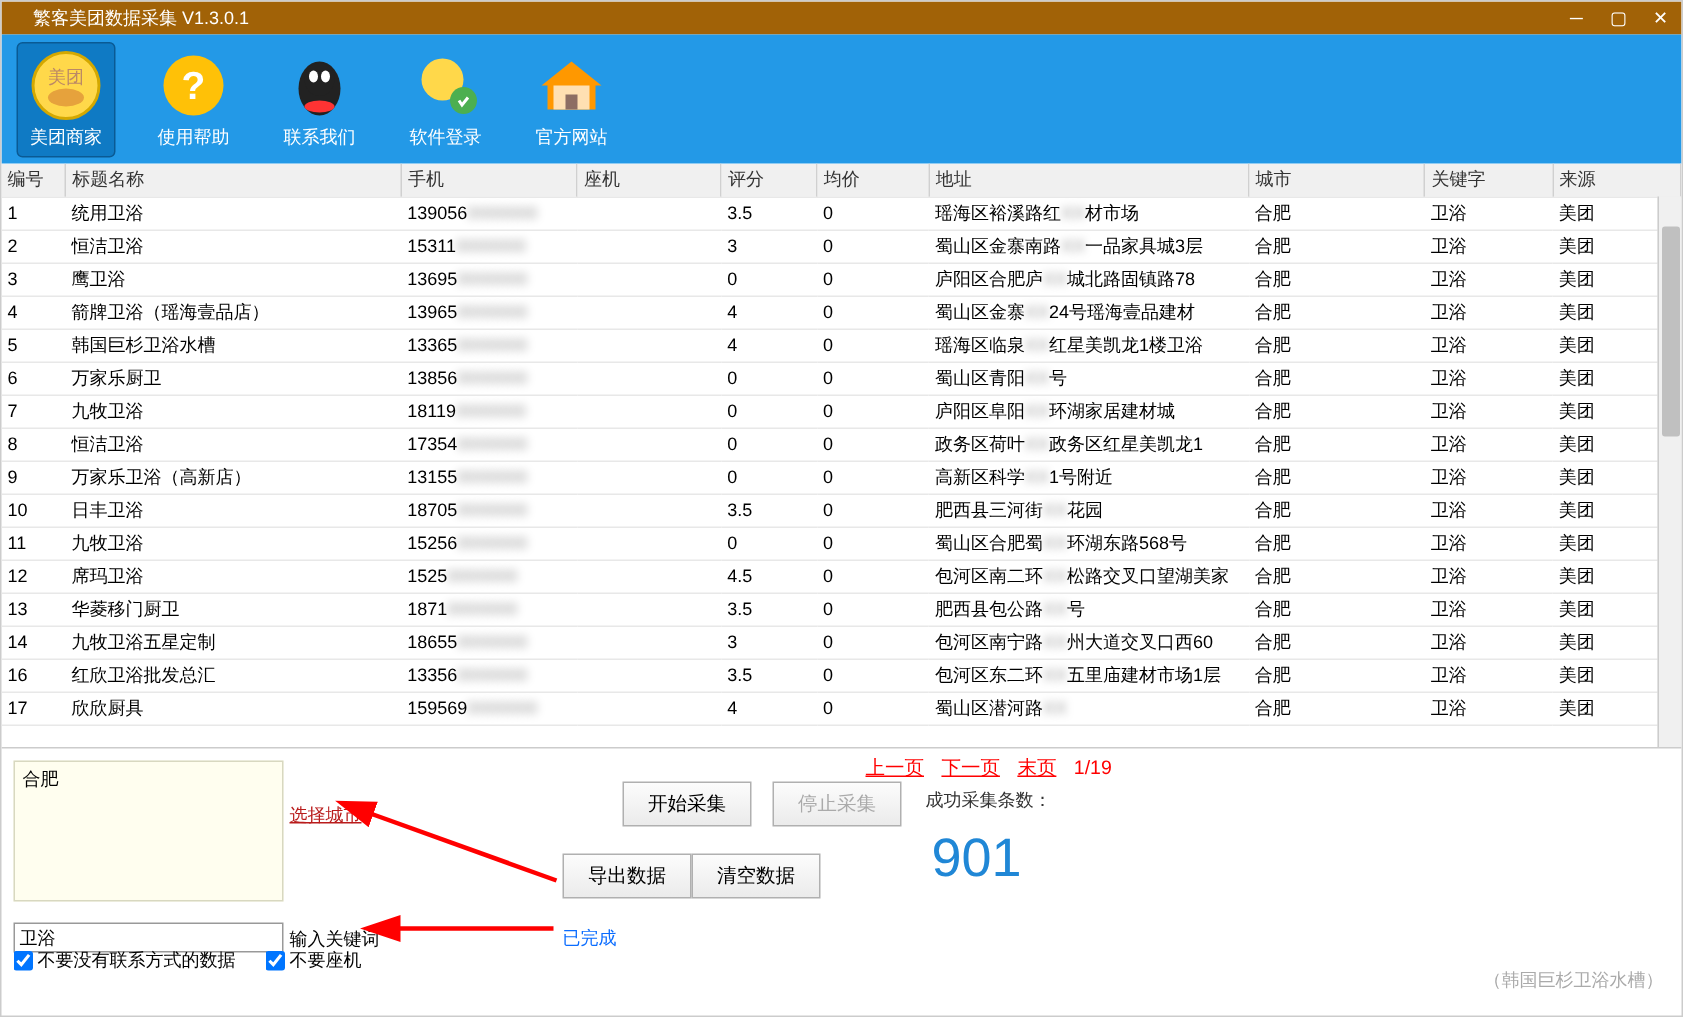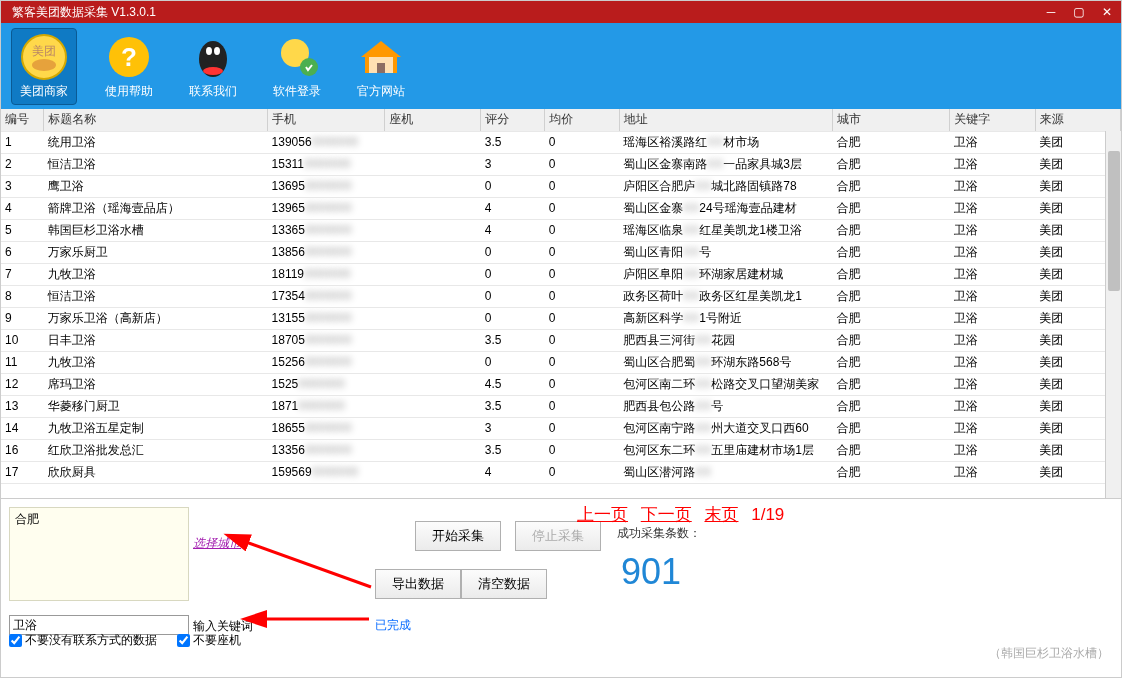--- a/index.html
+++ b/index.html
@@ -1,48 +1,48 @@
 <!DOCTYPE html>
 <html><head>
 <meta charset="utf-8">
 <style>
 * { margin: 0; padding: 0; box-sizing: border-box; font-family: "Microsoft YaHei", Arial, sans-serif; }
 body { width: 1122px; height: 678px; background: #fff; position: relative; overflow: hidden; border: 1px solid #ccc; }
 
-.titlebar { height: 22px; background: #b91c1c; color: #fff; font-size: 12px; padding-left: 11px; display: flex; align-items: center; justify-content: space-between; }
+.titlebar { height: 22px; background: #a16207; color: #fff; font-size: 12px; padding-left: 21px; display: flex; align-items: center; justify-content: space-between; }
 .titlebar .controls { display: flex; }
 .titlebar .controls span { width: 28px; height: 20px; display: inline-flex; align-items: center; justify-content: center; font-size: 12px; color: #fff; cursor: pointer; }
 
 .toolbar { height: 86px; background: #2399e7; display: flex; align-items: center; padding-left: 10px; gap: 20px; }
 .toolbar-btn { display: flex; flex-direction: column; align-items: center; color: #fff; font-size: 12px; padding: 4px 8px; cursor: pointer; border-radius: 4px; }
 .toolbar-btn.active { background: #0f7ac4; border: 1px solid #0a5a94; }
 .toolbar-btn .icon { width: 48px; height: 48px; display: flex; align-items: center; justify-content: center; margin-bottom: 2px; }
 .toolbar-btn .label { white-space: nowrap; }
 
 .table-wrap { height: 390px; overflow: hidden; position: relative; border-bottom: 1px solid #ccc; }
 table { width: 100%; border-collapse: collapse; font-size: 12px; table-layout: fixed; }
 th, td { text-align: left; padding: 2px 4px; height: 22px; border-bottom: 1px solid #e8e8e8; white-space: nowrap; overflow: hidden; }
 th { background: #f0f0f0; border-right: 1px solid #d0d0d0; font-weight: normal; color: #333; }
 .blur { color: transparent; text-shadow: 0 0 6px rgba(0,0,0,0.4); user-select: none; }
 .scrollbar-v { position: absolute; right: 0; top: 22px; bottom: 0; width: 16px; background: #f0f0f0; border-left: 1px solid #ccc; }
 .thumb { position: absolute; left: 2px; width: 12px; top: 20px; height: 140px; background: #c0c0c0; border-radius: 2px; }
 
 .bottom { padding: 8px 10px; font-size: 12px; position: relative; height: 178px; }
 .city-box { position: absolute; left: 8px; top: 8px; width: 180px; height: 94px; background: #fffeef; border: 1px solid #d8d8c0; padding: 3px 5px; }
-.city-label { position: absolute; left: 192px; top: 36px; text-decoration: underline; color: #a21caf; font-style: italic; }
+.city-label { position: absolute; left: 192px; top: 36px; text-decoration: underline; color: #b91c1c; }
 .kw-input { position: absolute; left: 8px; top: 116px; width: 180px; height: 20px; border: 1px solid #999; padding: 0 3px; font-size: 12px; }
 .kw-label { position: absolute; left: 192px; top: 119px; }
 .checks { position: absolute; left: 8px; top: 133px; display: flex; gap: 20px; align-items: flex-start; }
 .checks label { display: flex; align-items: center; gap: 3px; }
 .btn { display: inline-block; border: 1px solid #b0b0b0; background: linear-gradient(#fcfcfc,#ebebeb); padding: 5px 16px; font-size: 13px; cursor: pointer; }
 .btn.disabled { color: #aaa; cursor: default; }
 .action-row1 { position: absolute; left: 374px; top: 22px; display: flex; gap: 14px; padding-left: 40px; }
 .action-row2 { position: absolute; left: 374px; top: 70px; display: flex; }
 .done { position: absolute; left: 374px; top: 118px; color: #0a6cff; }
-.pager { position: absolute; left: 576px; top: 4px; color: #f00; font-size: 17px; }
+.pager { position: absolute; left: 576px; top: 4px; color: #f00; font-size: 13px; }
 .pager a { color: #f00; text-decoration: underline; margin-right: 8px; }
 .count-label { position: absolute; left: 616px; top: 26px; color: #333; }
 .count { position: absolute; left: 620px; top: 52px; color: #2087d6; font-size: 36px; font-weight: 300; }
 .recommend { position: absolute; right: 12px; top: 146px; color: #aaa; }
 
 .arrow { position: absolute; pointer-events: none; }
 .arrow svg { overflow: visible; }
 </style>
 </head>
 <body>

